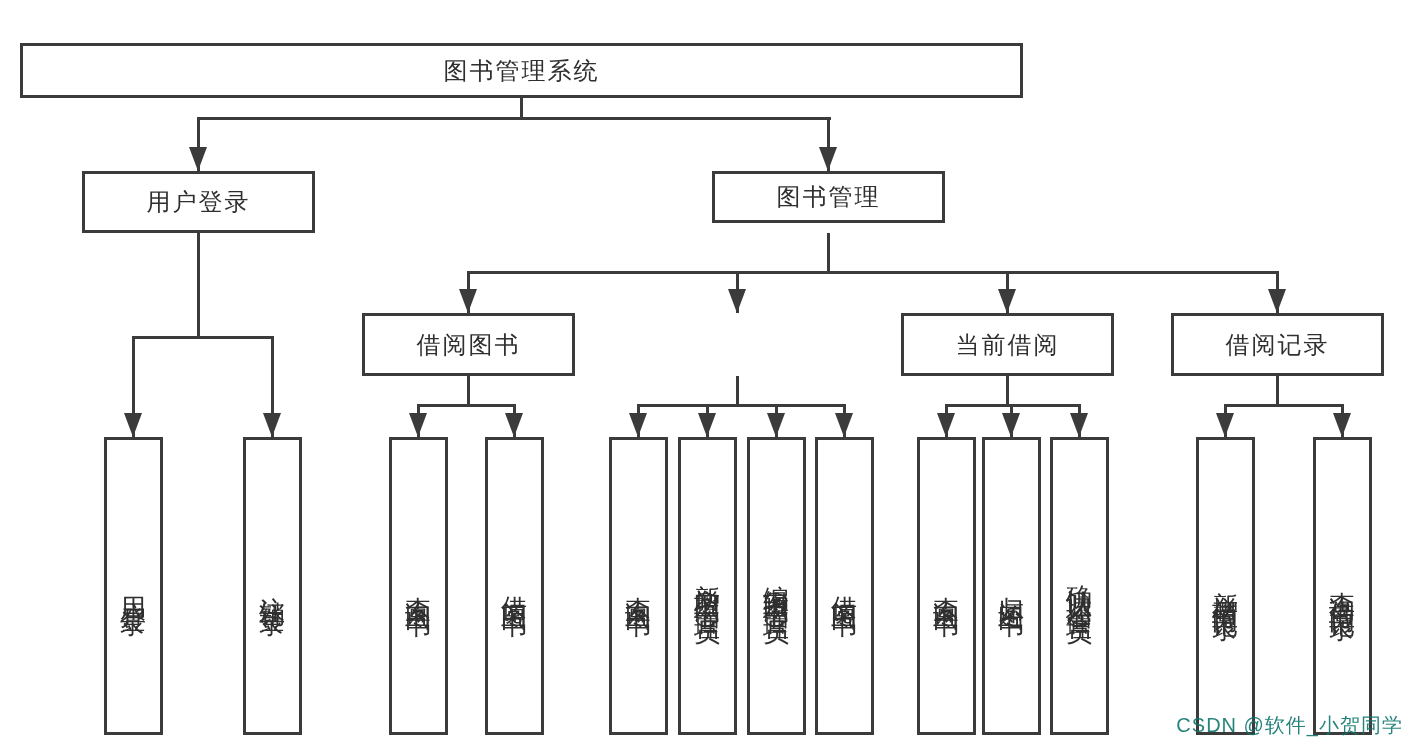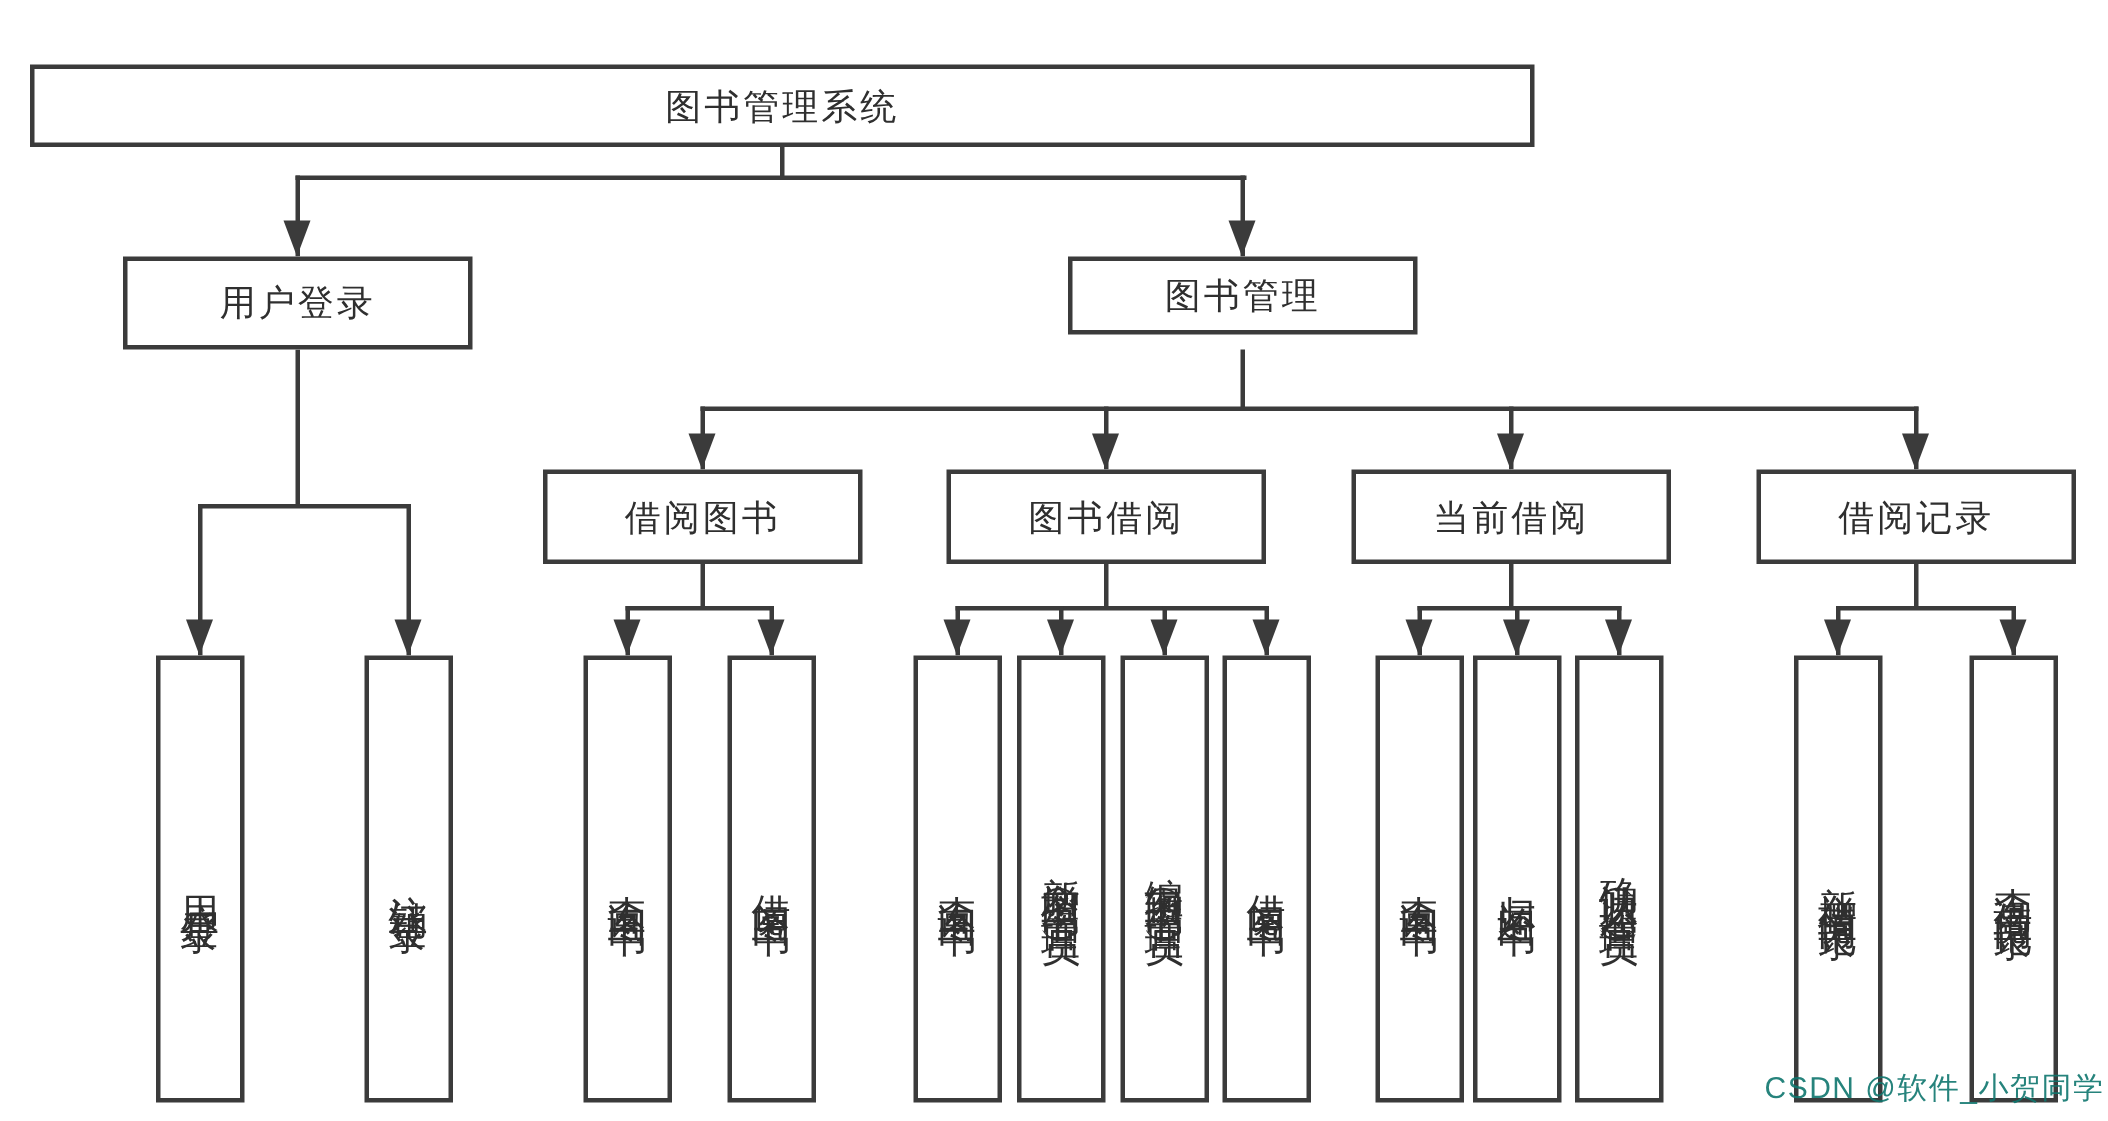--- a/index.html
+++ b/index.html
@@ -108,23 +108,20 @@
   <div class="ln" style="left:736px; top:271px; width:3px; height:42px;"></div>
   <div class="arrow" style="left:728px; top:289px;"></div>
   <div class="ln" style="left:1006px; top:271px; width:3px; height:42px;"></div>
   <div class="arrow" style="left:998px; top:289px;"></div>
   <div class="ln" style="left:1276px; top:271px; width:3px; height:42px;"></div>
   <div class="arrow" style="left:1268px; top:289px;"></div>
 
   <div class="hbox" style="left:362px; top:313px; width:213px; height:63px;">
     <span>借阅图书</span>
   </div>
-  <div class="hbox" style="left:631px; top:313px; width:213px; height:63px;">
-    <span>图书借阅</span>
-  </div>
   <div class="hbox" style="left:1171px; top:313px; width:213px; height:63px;">
     <span>借阅记录</span>
   </div>
   <div class="hbox" style="left:901px; top:313px; width:213px; height:63px;">
     <span>当前借阅</span>
   </div>
 
   <div class="ln" style="left:467px; top:376px; width:3px; height:29px;"></div>
   <div class="ln" style="left:417px; top:404px; width:99px; height:3px;"></div>
   <div class="ln" style="left:417px; top:404px; width:3px; height:33px;"></div>

